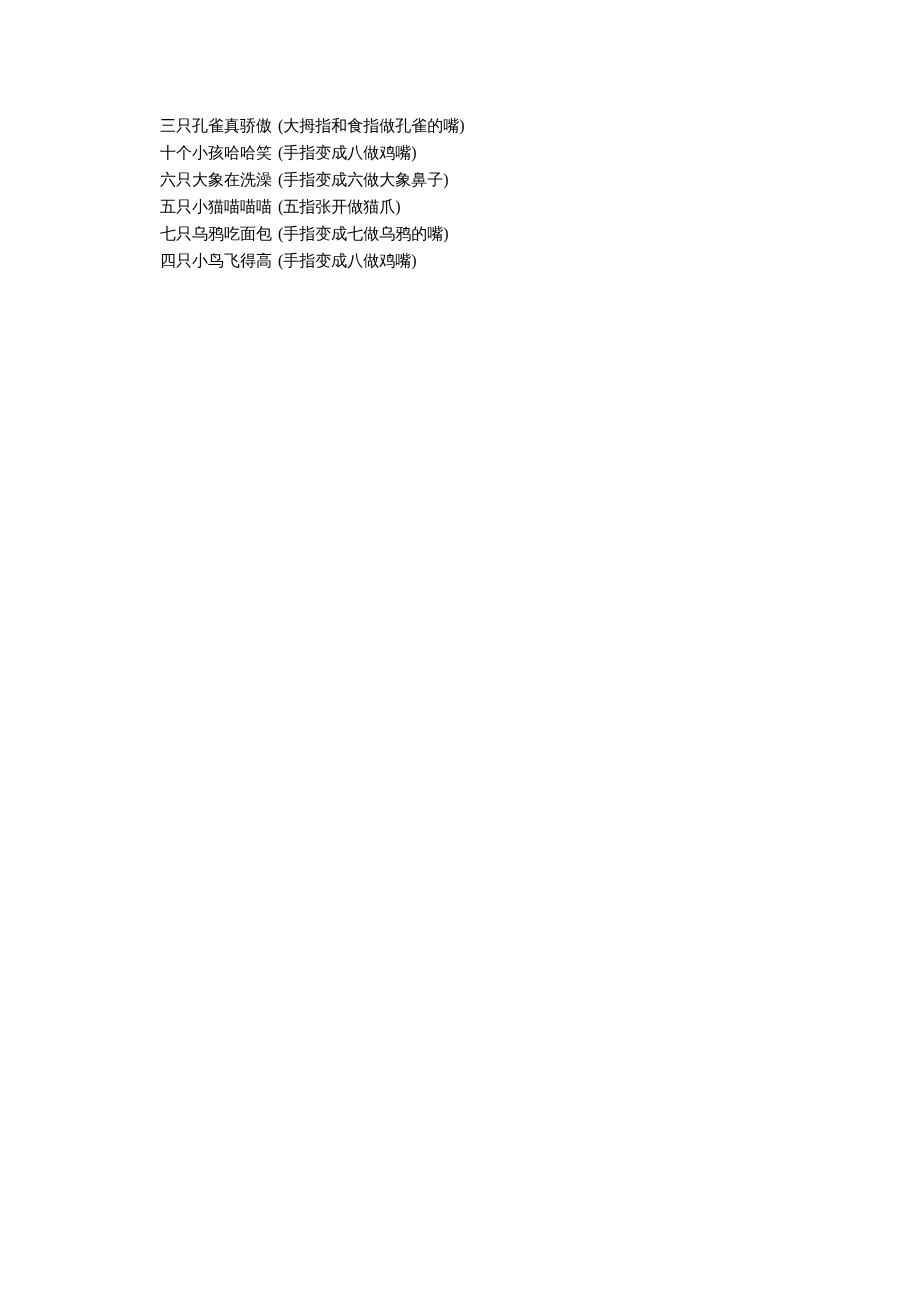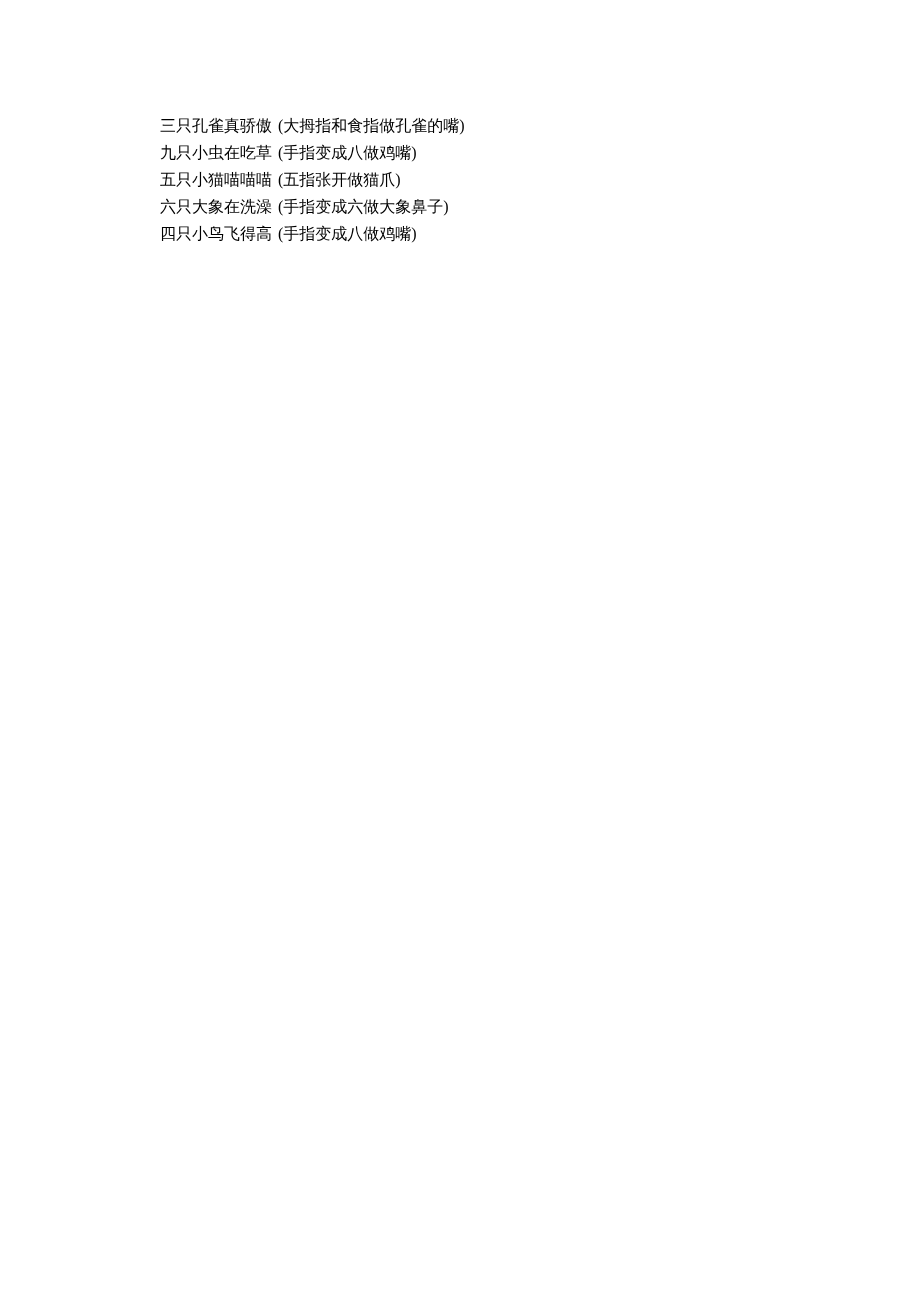--- a/index.html
+++ b/index.html
@@ -29,24 +29,27 @@
     }
   </style>
 </head>
 <body>
 
 <div>
   <div class="line">
     <span class="main-text">三只孔雀真骄傲</span><span class="annotation"> (大拇指和食指做孔雀的嘴)</span>
   </div>
   <div class="line">
-    <span class="main-text">九只小虫在吃草</span><span class="annotation"> (手指变成八做鸡嘴)</span>
+    <span class="main-text">十个小孩哈哈笑</span><span class="annotation"> (手指变成八做鸡嘴)</span>
+  </div>
+  <div class="line">
+    <span class="main-text">六只大象在洗澡</span><span class="annotation"> (手指变成六做大象鼻子)</span>
   </div>
   <div class="line">
     <span class="main-text">五只小猫喵喵喵</span><span class="annotation"> (五指张开做猫爪)</span>
   </div>
   <div class="line">
-    <span class="main-text">六只大象在洗澡</span><span class="annotation"> (手指变成六做大象鼻子)</span>
+    <span class="main-text">七只乌鸦吃面包</span><span class="annotation"> (手指变成七做乌鸦的嘴)</span>
   </div>
   <div class="line">
     <span class="main-text">四只小鸟飞得高</span><span class="annotation"> (手指变成八做鸡嘴)</span>
   </div>
 </div>
 
 </body></html>

